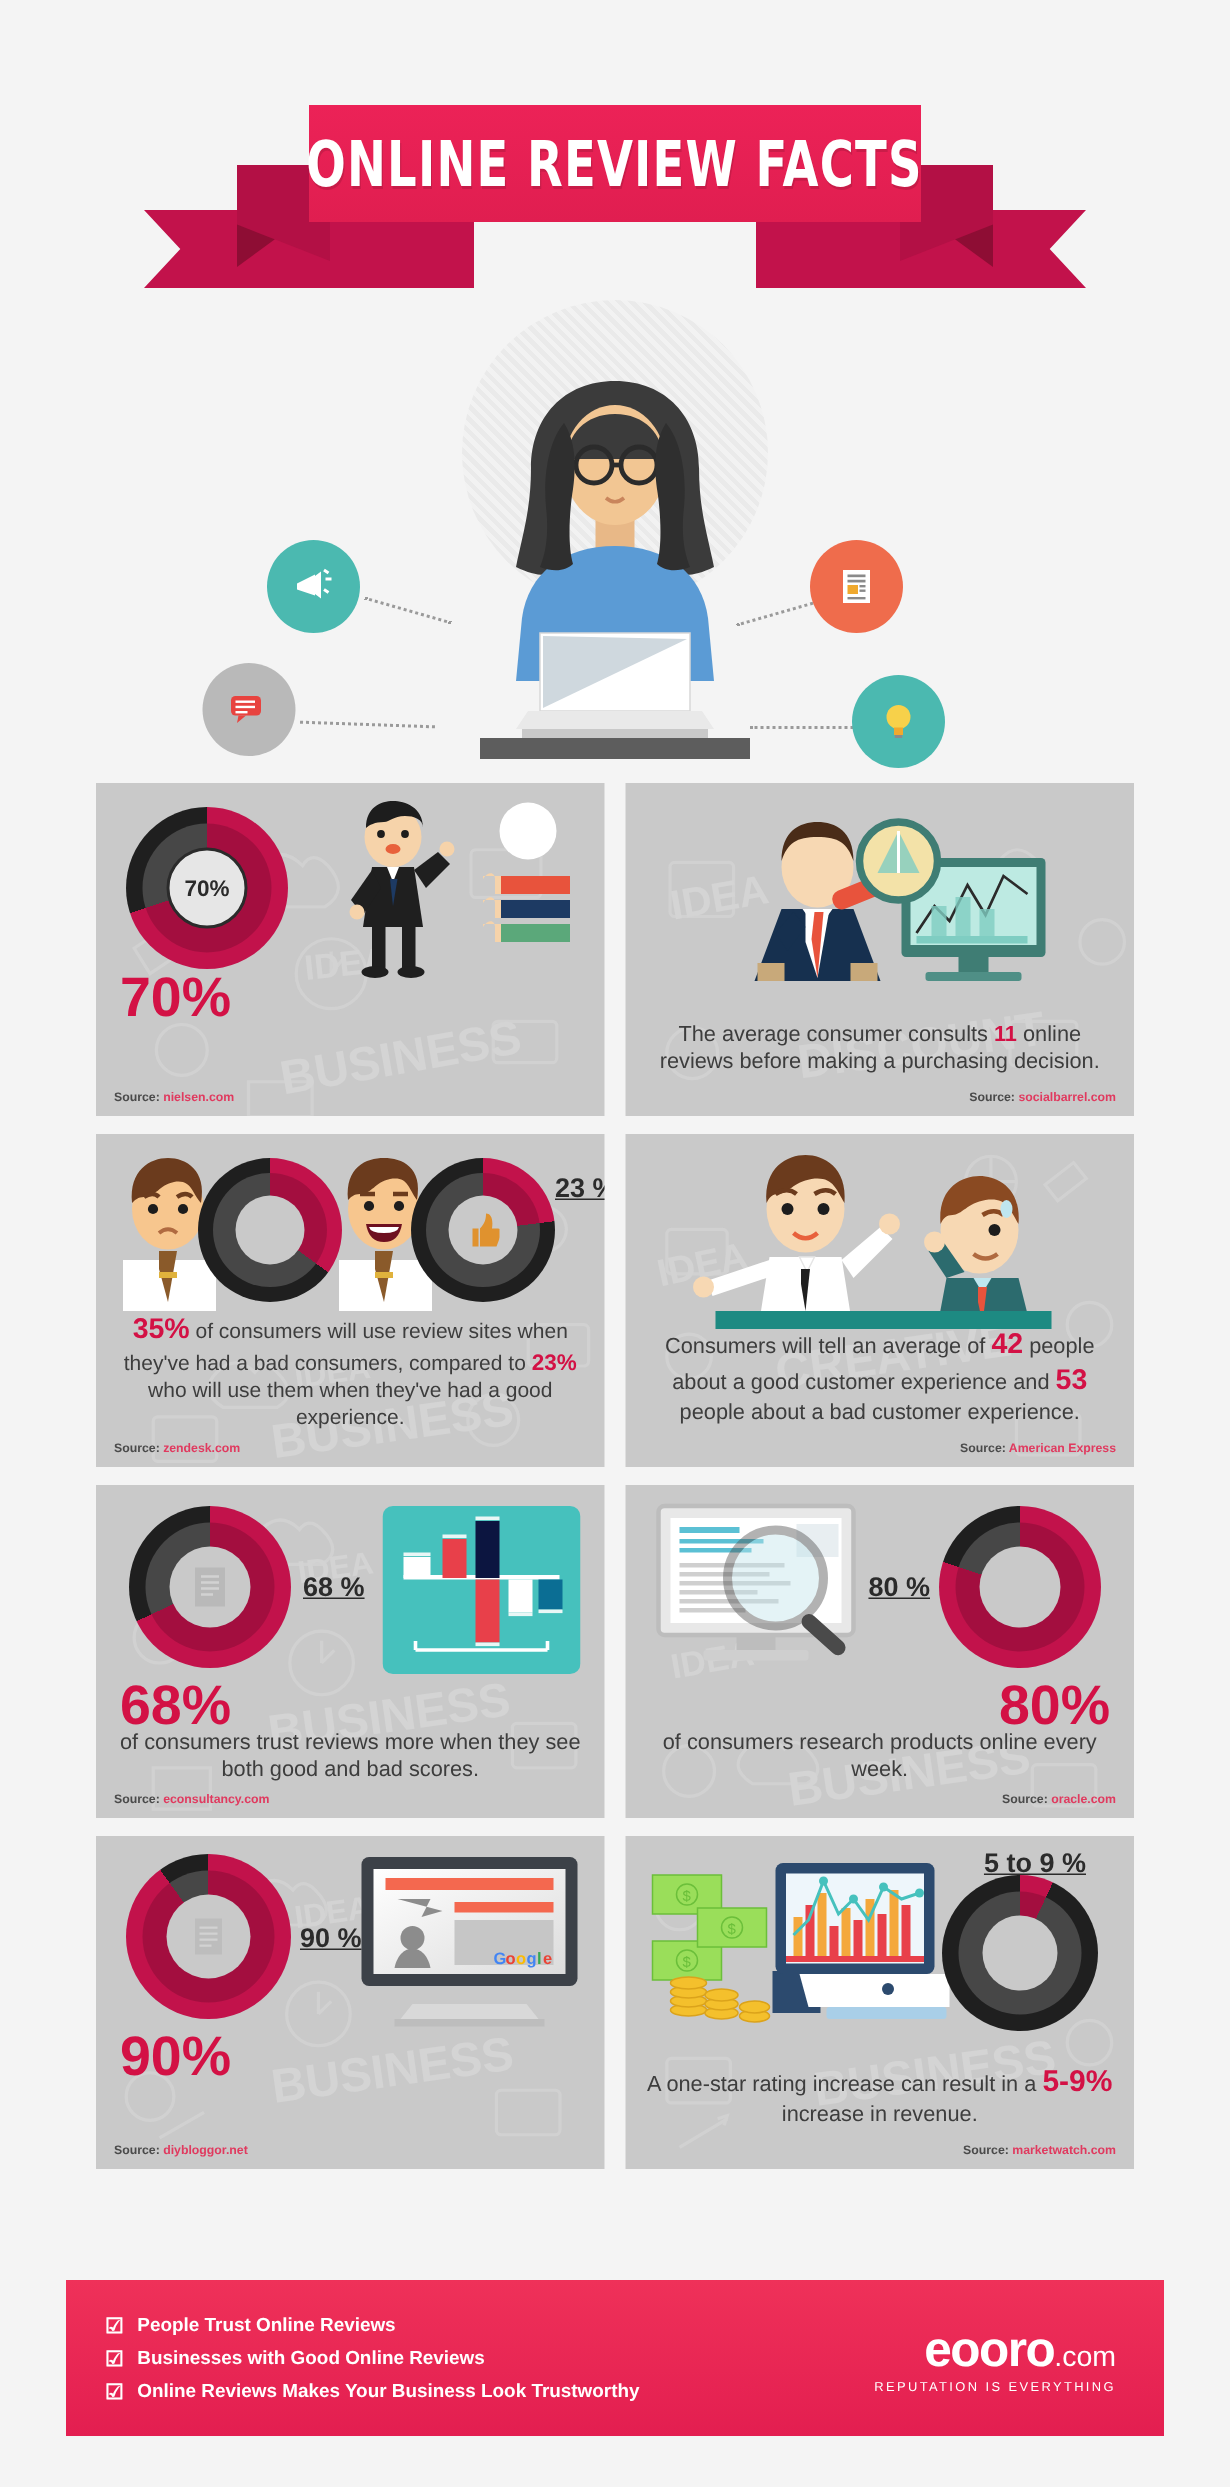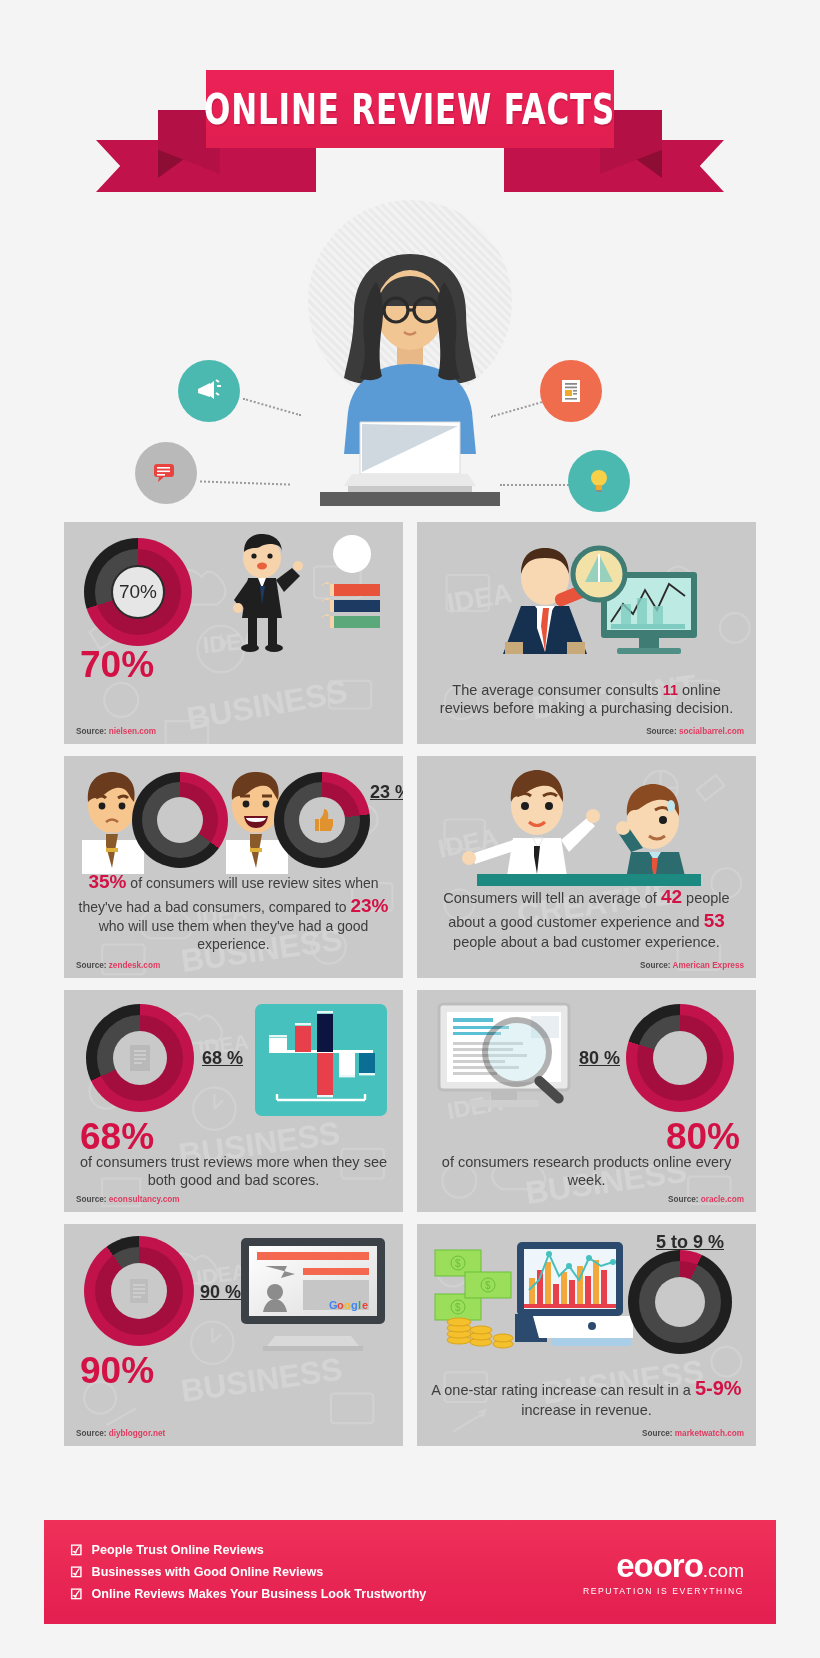--- a/index.html
+++ b/index.html
@@ -103,21 +103,21 @@
   .donut { position: relative; border-radius: 50%; }
   .donut .hole {
     position: absolute; border-radius: 50%; background: #c9c9c9;
     left: 50%; top: 50%; transform: translate(-50%,-50%);
     display: flex; align-items: center; justify-content: center;
   }
   .donut .ring2 {
     position: absolute; border-radius: 50%; left: 50%; top: 50%;
     transform: translate(-50%,-50%);
   }
-  .pctlabel { font-size: 19px; font-weight: normal; color: #2b2b2b; }
+  .pctlabel { font-size: 15px; font-weight: bold; color: #2b2b2b; }
   .side-pct {
     position: absolute; font-size: 18px; font-weight: bold; color: #2b2b2b; text-decoration: underline;
   }
 
   
   .footer {
     position: absolute; left: 44px; right: 44px; bottom: 34px; height: 104px;
     background: linear-gradient(180deg,#ef3159 0%,#e31e50 100%);
     display: flex; align-items: center; justify-content: space-between;
     padding: 0 26px;
@@ -410,21 +410,21 @@
           <svg width="22" height="26" viewBox="0 0 22 26">
               <path d="M4 12h4v12H4z" fill="#e0922e"></path>
               <path d="M9 12c4-4 4-8 4-10 3 0 5 3 4 10h4c2 0 3 2 2 4l-3 8H9z" fill="#e0922e"></path>
             </svg>
         </div>
       </div>
       <span class="side-pct" style="left:296px;top:16px;white-space:nowrap">23 %</span>
     </div>
 
     <div class="panel-text" style="bottom:24px;font-size:14px">
-      <span class="hl" style="font-size:19px">35%</span><span> of consumers will use review sites when they've had a bad consumers, compared to </span><span class="hl" style="font-size:19px">23%</span><span> who will use them when they've had a good experience.</span>
+      <span class="hl" style="font-size:19px">35%</span><span> of consumers will use review sites when they've had a bad consumers, compared to </span><span class="hl" style="font-size:15px">23%</span><span> who will use them when they've had a good experience.</span>
     </div>
     <div class="source left">
       <span>Source:</span>
       <span class="url">zendesk.com</span>
     </div>
   </div>
 
   <div class="panel">
     <svg class="doodles" viewBox="0 0 320 222">
       <g fill="none" stroke="#dcdcdc" stroke-width="2">

